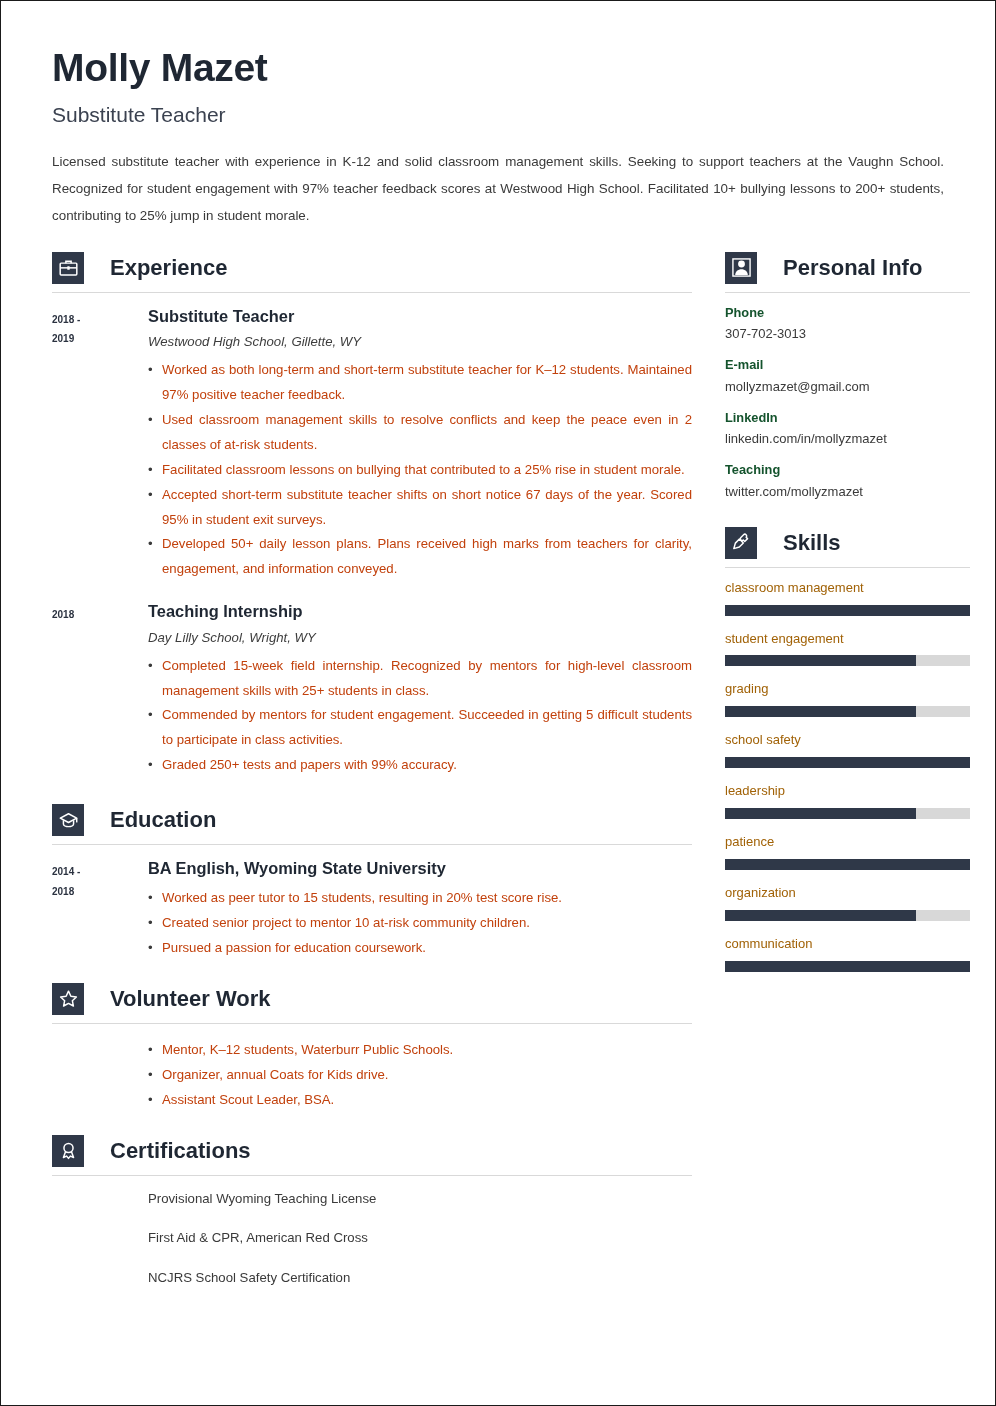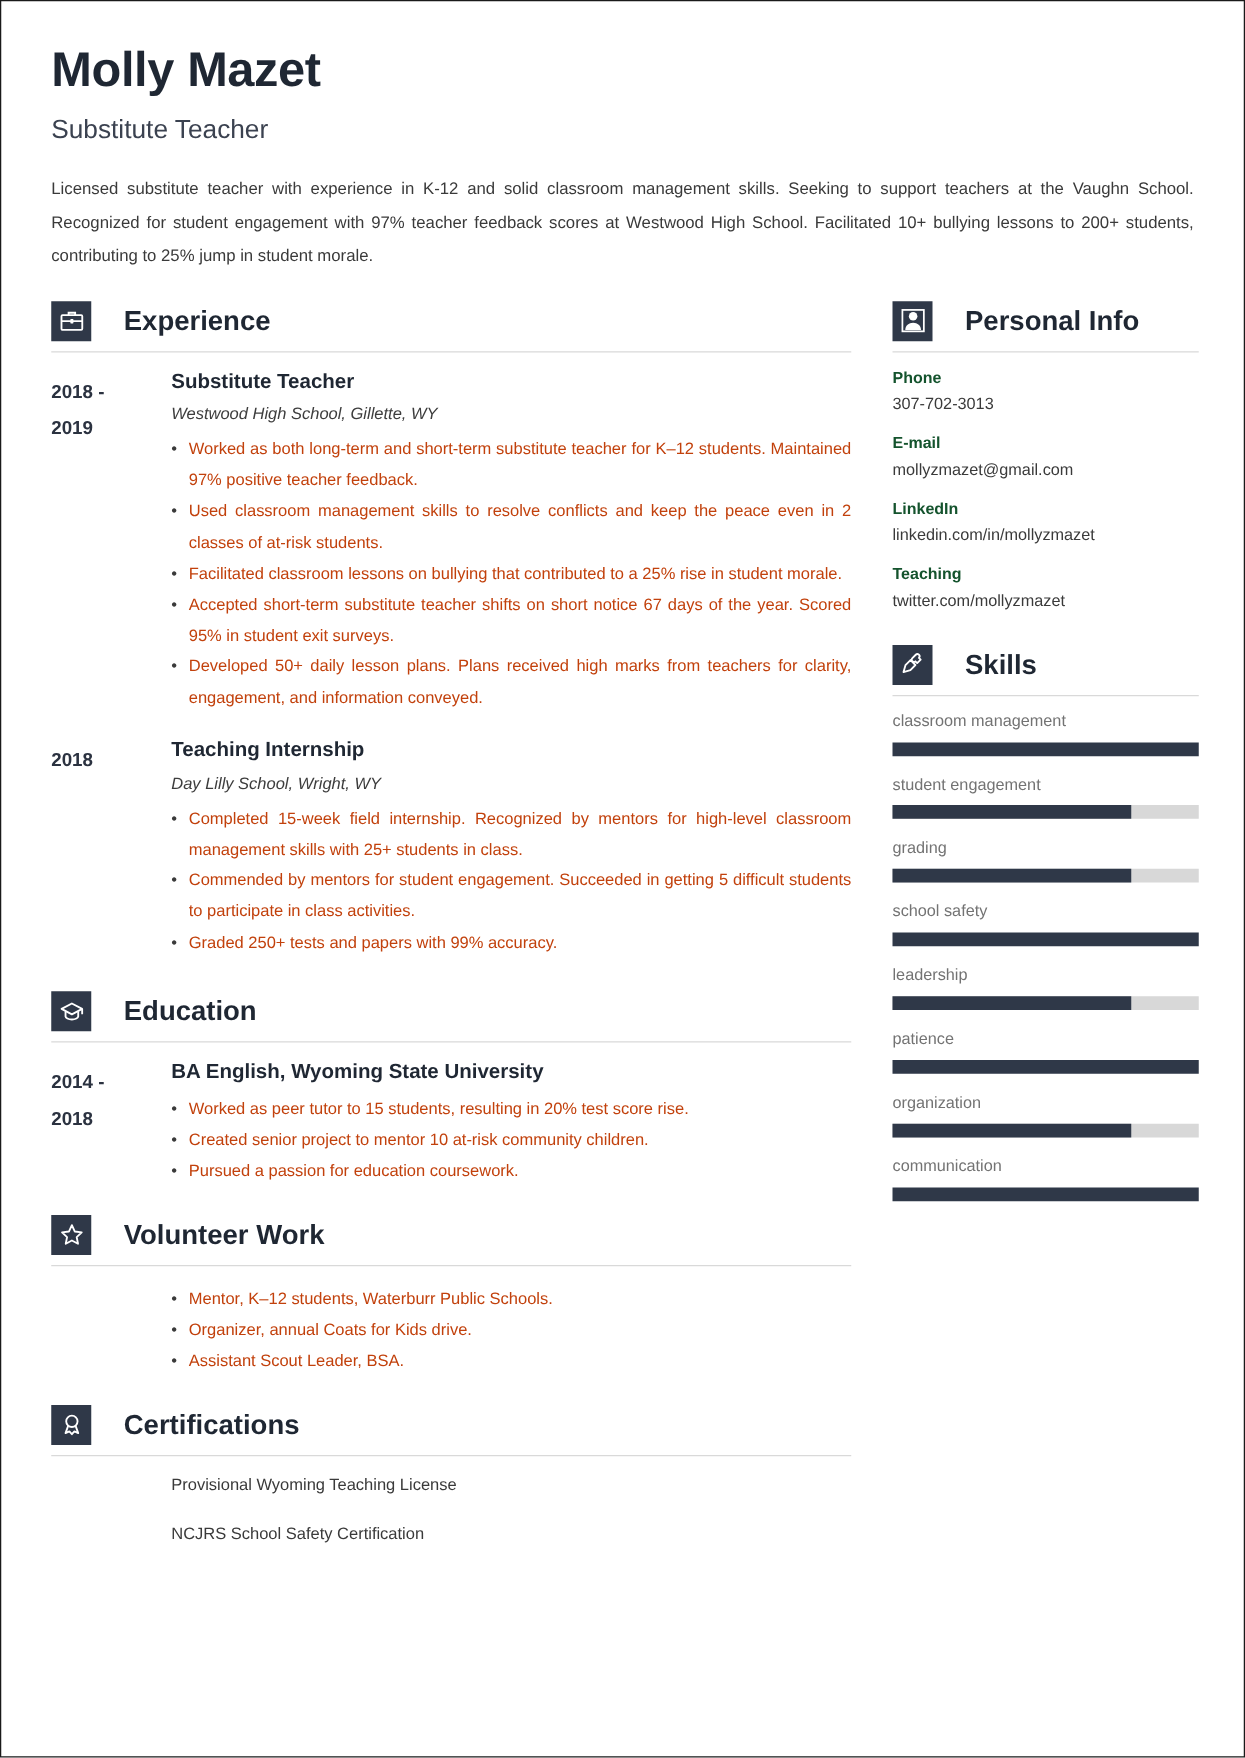--- a/index.html
+++ b/index.html
@@ -11,21 +11,21 @@
     -webkit-font-smoothing:antialiased;
     overflow:hidden;
     box-sizing:border-box;
   }
   .page{
     position:relative;
     width:996px;height:1406px;
     border:1px solid #1a1a1a;
     box-sizing:border-box;
     background:#fff;
-    padding:0;
+    padding:11px;
   }
   .inner{padding:36px 40px 0 40px;}
 
   
   .name{
     font-size:39px;
     font-weight:bold;
     color:#1f2733;
     letter-spacing:-0.3px;
     line-height:1.05;
@@ -82,21 +82,21 @@
     background:#d9d9d9;
     width:100%;
     margin-bottom:14px;
   }
   .col-right .rule{margin-bottom:12px;}
 
   
   .entry{display:flex;align-items:flex-start;margin-bottom:4px;}
   .entry-date{
     width:96px;flex:0 0 96px;
-    font-size:15px;
+    font-size:10px;
     font-weight:bold;
     color:#2b3240;
     line-height:1.95;
     padding-top:3px;
   }
   .entry-body{flex:1 1 auto;min-width:0;}
   .entry-title{
     font-size:16.4px;
     font-weight:bold;
     color:#1f2733;
@@ -156,21 +156,21 @@
   .info-value{
     font-size:13px;
     color:#3a3a3a;
     line-height:1.3;
     word-break:break-word;
   }
 
   .skill{margin-bottom:15px;}
   .skill-name{
     font-size:13px;
-    color:#737373;
+    color:#a16207;
     margin-bottom:8px;
     line-height:1.3;
   }
   .bar-track{
     height:11px;
     width:100%;
     background:#d8d8d8;
   }
   .bar-fill{
     height:11px;
@@ -306,20 +306,21 @@
                 <path d="M8.6 13.4 6.2 20l3.5-1.6L12 21l2.3-2.6 3.5 1.6-2.4-6.6"></path>
               </svg>
             </span>
             <span class="sec-title">Certifications</span>
           </div>
           <div class="rule"></div>
 
           <div class="entry-indent">
             <ul class="plain-list">
               <li>Provisional Wyoming Teaching License</li>
+              <li>First Aid &amp; CPR, American Red Cross</li>
               <li>NCJRS School Safety Certification</li>
             </ul>
           </div>
         </div>
 
       </div>
 
       <div class="col-right">
 
         <div class="sec">

